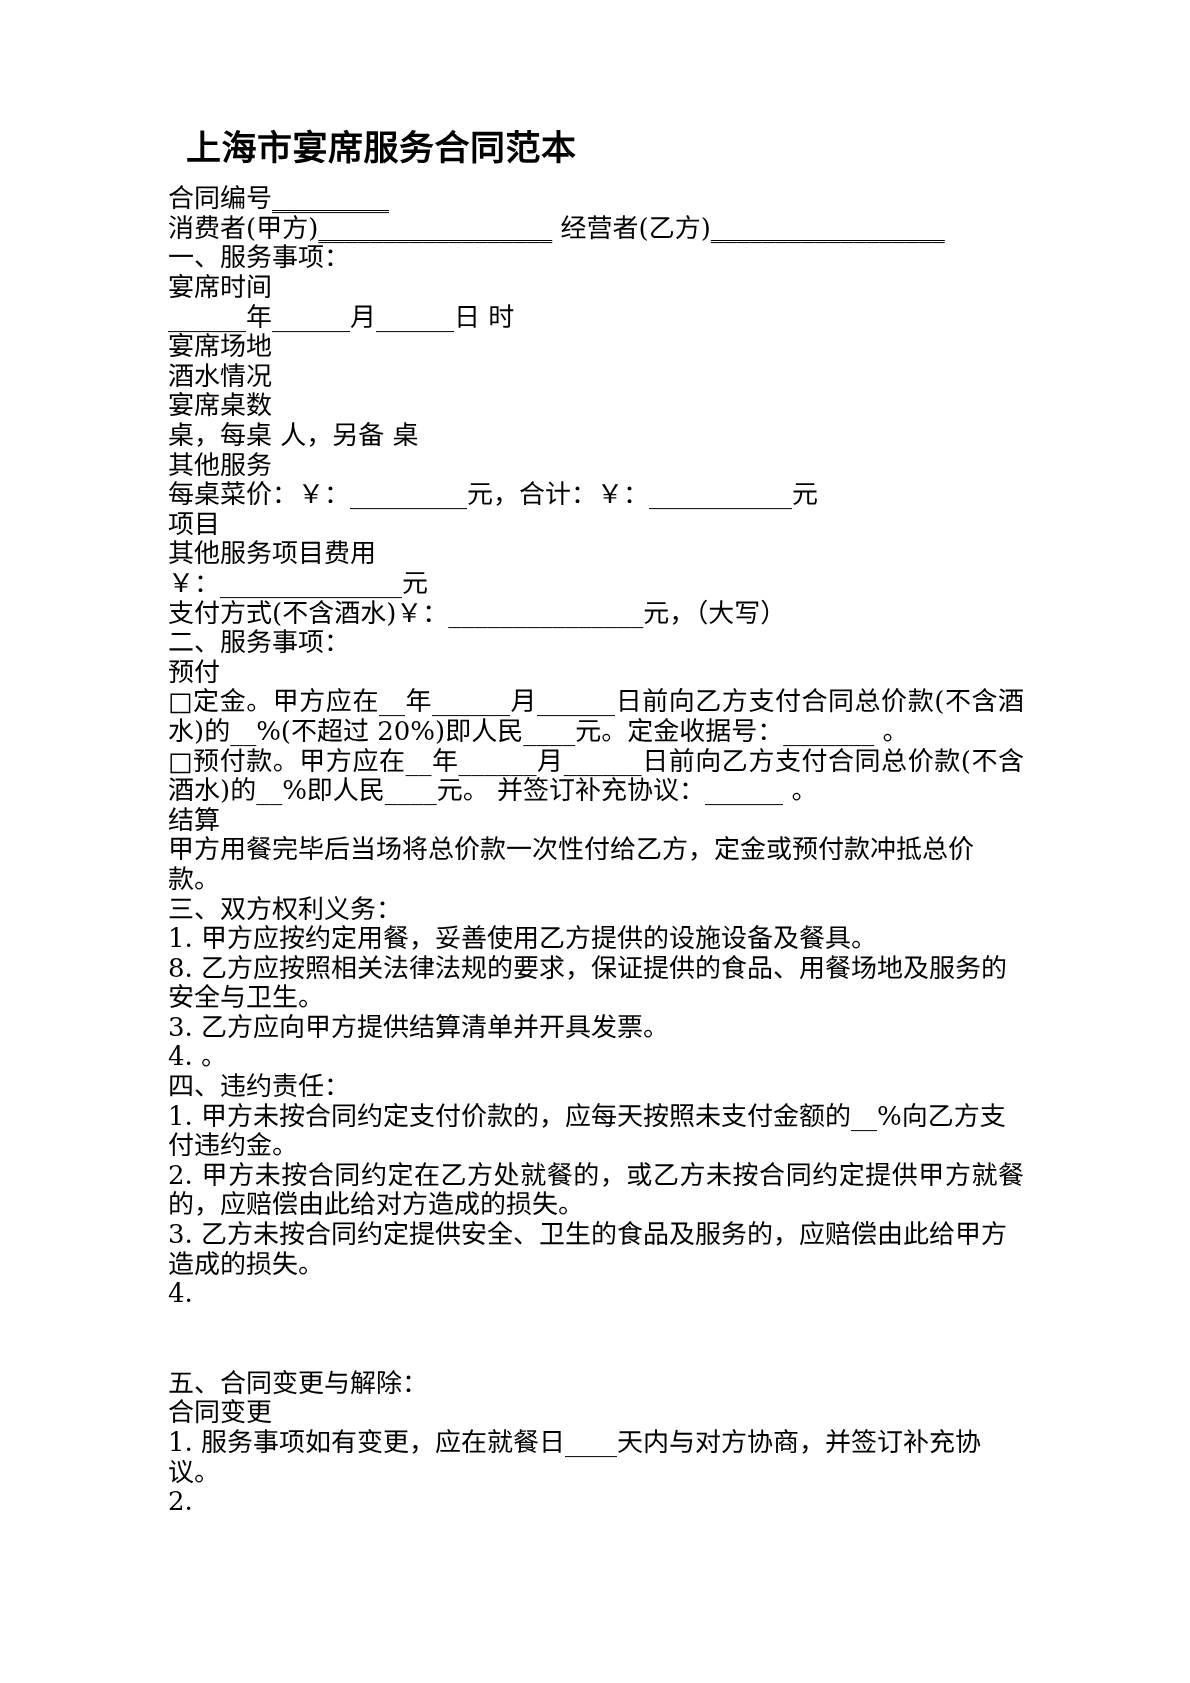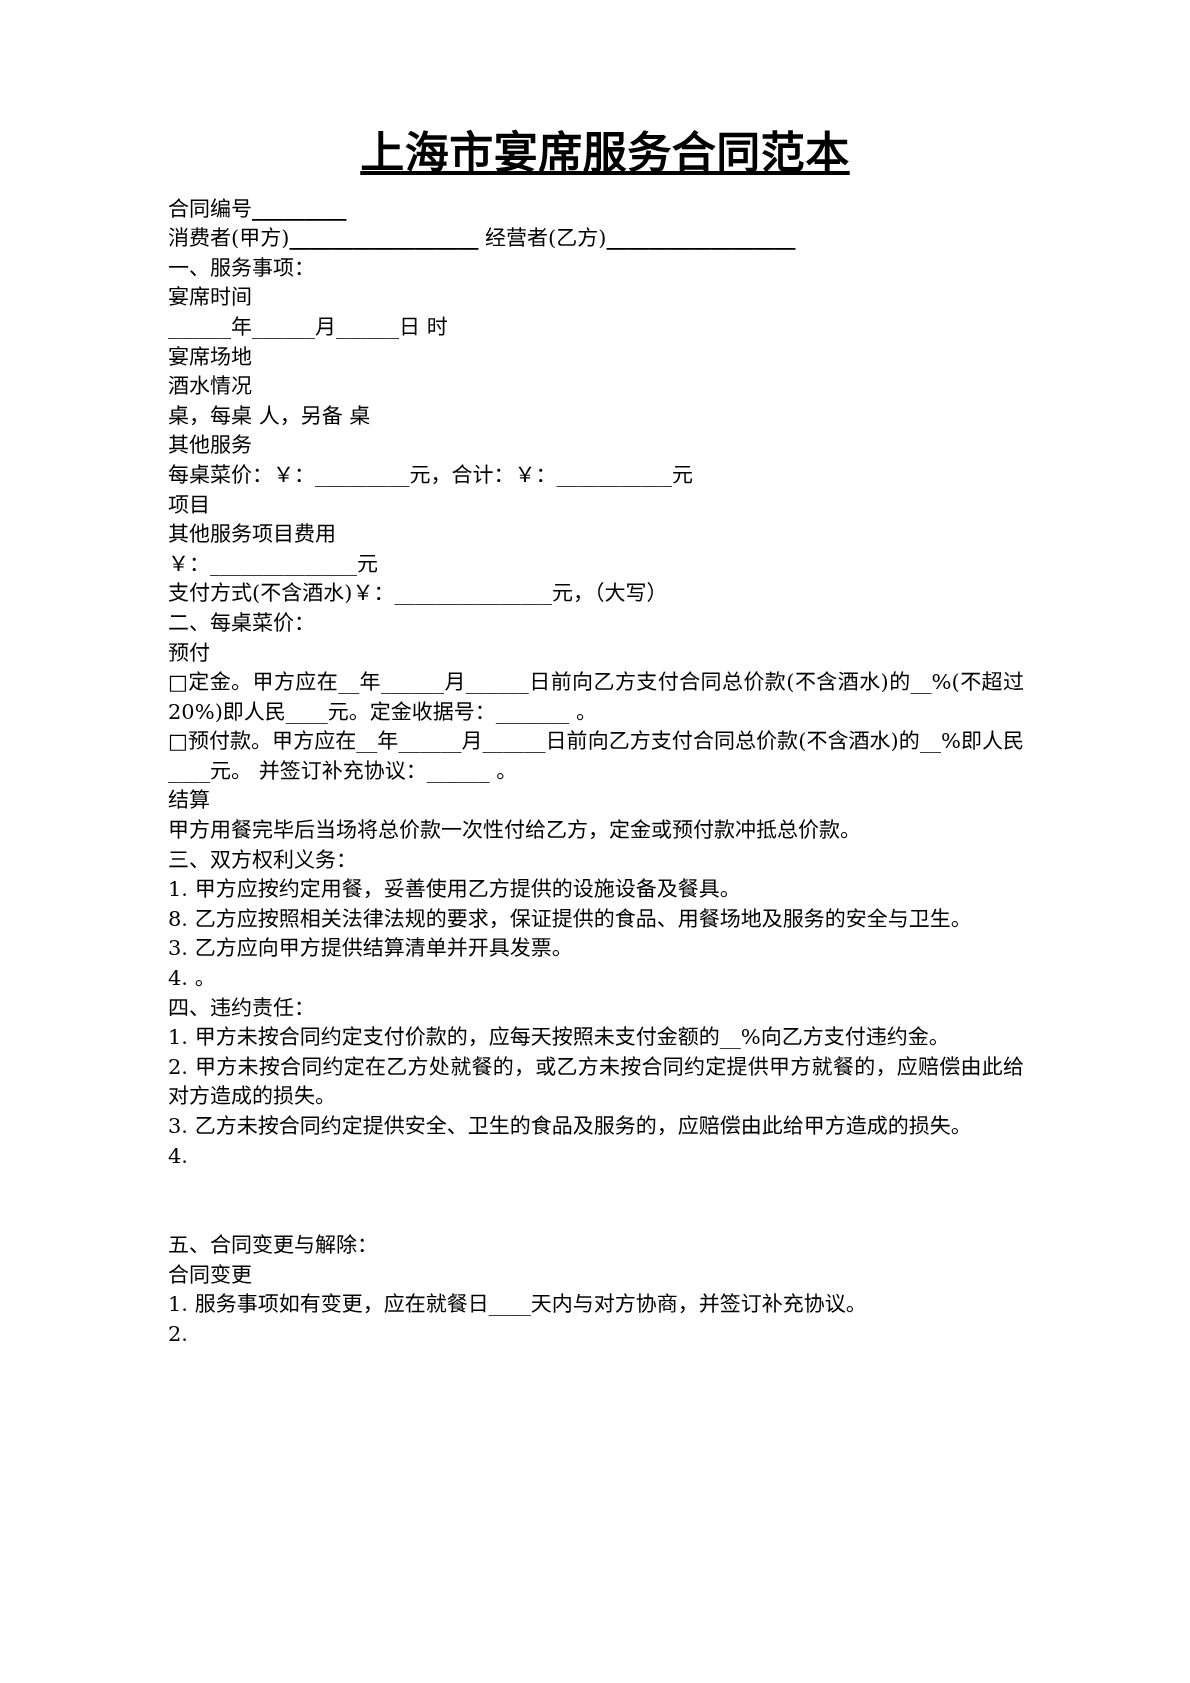--- a/index.html
+++ b/index.html
@@ -22,32 +22,30 @@
     background: #ffffff;
     box-sizing: border-box;
   }
   .doc-body {
     position: absolute;
     left: 168px;
     top: 128px;
     width: 856px;
   }
   .doc-title {
-    text-align: center;
-    font-size: 44px;
+    font-size: 35px;
     font-weight: bold;
     line-height: 1.15;
     letter-spacing: 0.5px;
     margin: 0 0 16px 0;
     padding-left: 18px;
     font-family: "DejaVu Serif", "Liberation Serif", serif;
-    text-decoration: underline;
   }
   .line {
-    font-size: 21px;
+    font-size: 26px;
     line-height: 29.6px;
     margin: 0;
     padding: 0;
     text-align: justify;
     text-justify: inter-ideograph;
     white-space: normal;
     word-break: break-all;
   }
   .line.nojust {
     text-align: left;
@@ -71,29 +69,30 @@
 
     <p class="line nojust"><span>合同编号</span><span class="ul">_________</span></p>
 
     <p class="line nojust"><span>消费者(甲方)</span><span class="ul">__________________</span><span> </span><span>经营者(乙方)</span><span class="ul">__________________</span></p>
 
     <p class="line nojust">一、服务事项：</p>
     <p class="line nojust">宴席时间</p>
     <p class="line nojust">______年______月______日 时</p>
     <p class="line nojust">宴席场地</p>
     <p class="line nojust">酒水情况</p>
+    <p class="line nojust">宴席桌数</p>
     <p class="line nojust">桌，每桌 人，另备 桌</p>
     <p class="line nojust">其他服务</p>
     <p class="line nojust">每桌菜价：￥：_________元，合计：￥：___________元</p>
     <p class="line nojust">项目</p>
     <p class="line nojust">其他服务项目费用</p>
     <p class="line nojust">￥：______________元</p>
     <p class="line nojust">支付方式(不含酒水)￥：_______________元，（大写）</p>
 
-    <p class="line nojust">二、每桌菜价：</p>
+    <p class="line nojust">二、服务事项：</p>
     <p class="line nojust">预付</p>
     <p class="line">□定金。甲方应在__年______月______日前向乙方支付合同总价款(不含酒水)的__%(不超过 20%)即人民____元。定金收据号：_______ 。</p>
     <p class="line">□预付款。甲方应在__年______月______日前向乙方支付合同总价款(不含酒水)的__%即人民____元。 并签订补充协议：______ 。</p>
     <p class="line nojust">结算</p>
     <p class="line nojust">甲方用餐完毕后当场将总价款一次性付给乙方，定金或预付款冲抵总价款。</p>
 
     <p class="line nojust">三、双方权利义务：</p>
     <p class="line nojust">1. 甲方应按约定用餐，妥善使用乙方提供的设施设备及餐具。</p>
     <p class="line nojust">8. 乙方应按照相关法律法规的要求，保证提供的食品、用餐场地及服务的安全与卫生。</p>
     <p class="line nojust">3. 乙方应向甲方提供结算清单并开具发票。</p>

